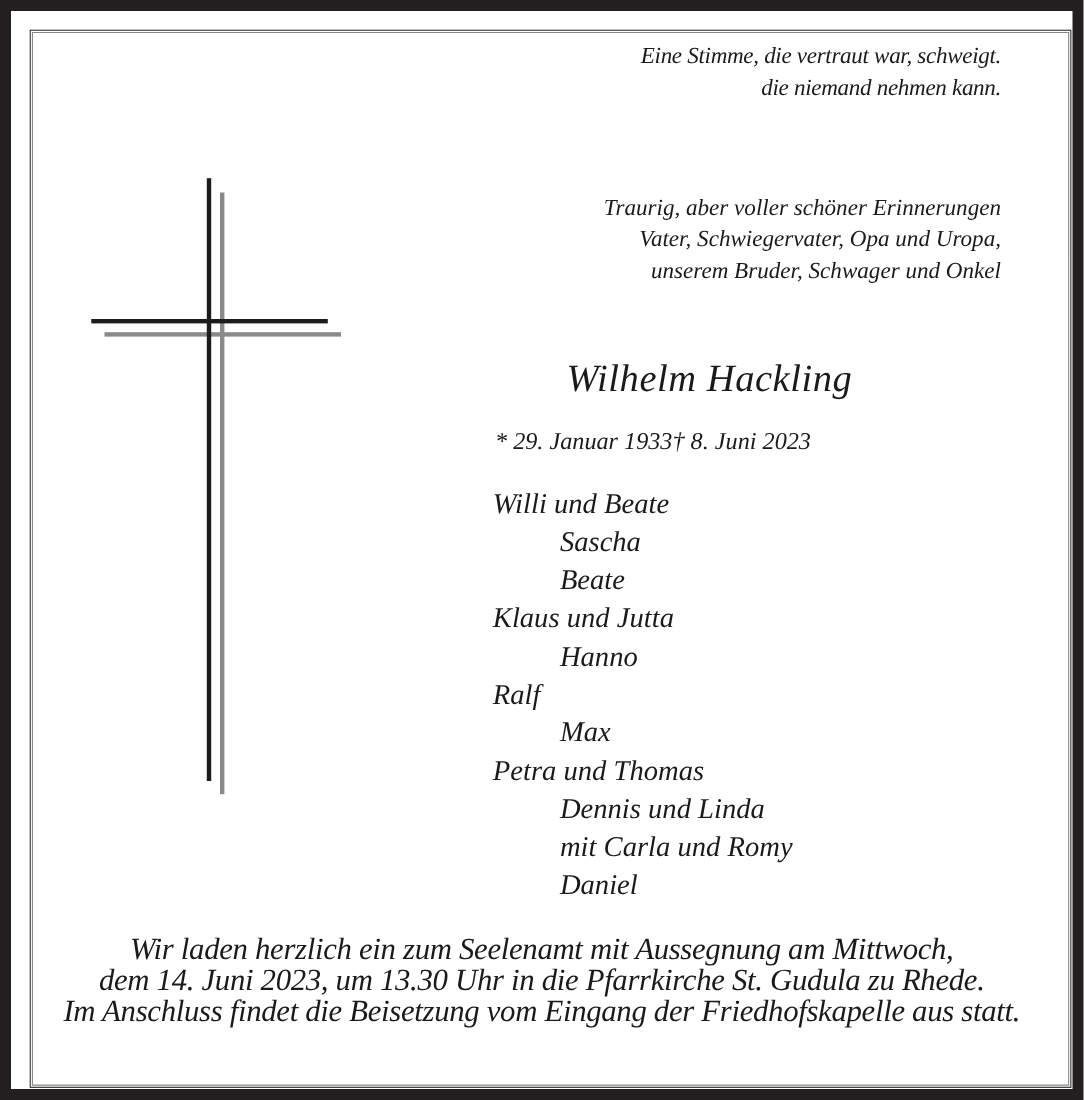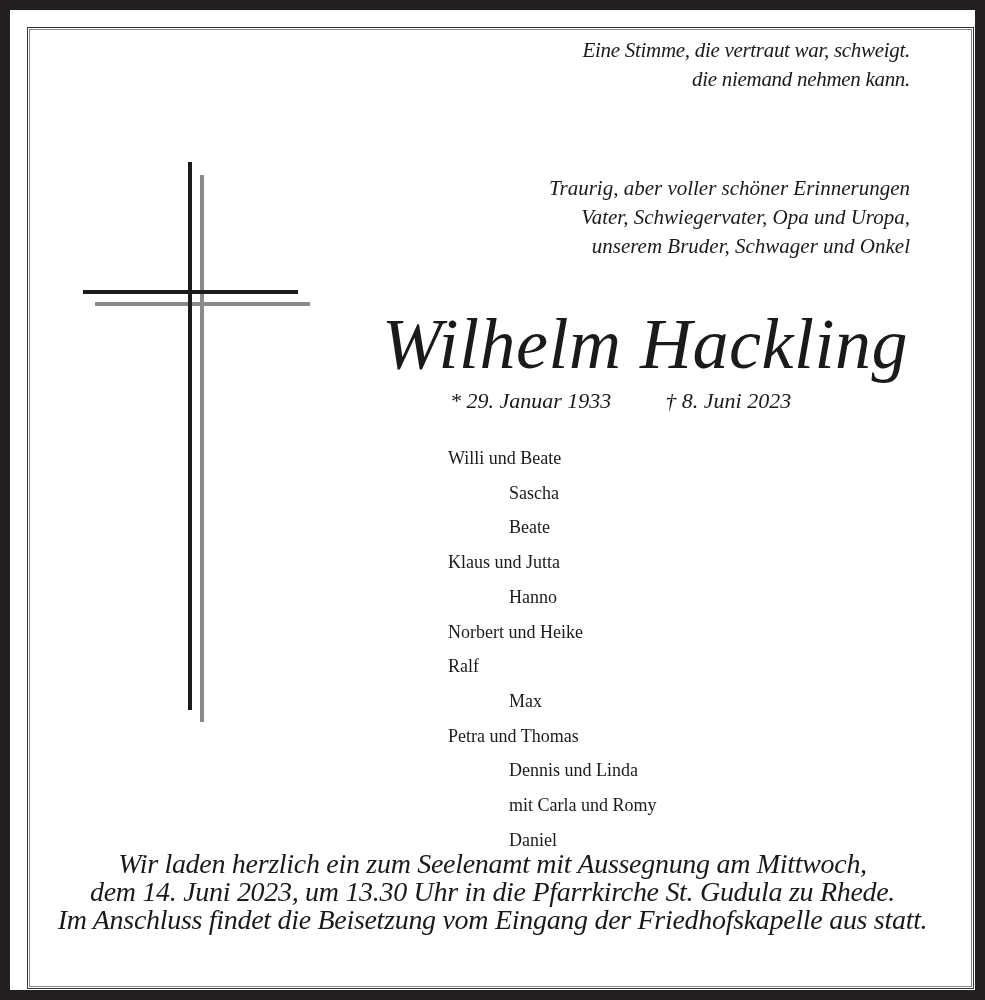--- a/index.html
+++ b/index.html
@@ -28,31 +28,31 @@
   .verse {
     position: absolute; left: 380px; width: 530px; text-align: right;
     font-style: italic; font-size: 21px; line-height: 29px;
   }
   .verse-1 { top: 36px; font-family: "Liberation Serif", serif; letter-spacing: -0.3px; }
   .verse-2 { top: 174px; }
   .verse .line { display: block; white-space: nowrap; }
 
   .name {
     position: absolute; left: 380px; width: 530px; top: 312px; text-align: center;
-    font-style: italic; font-size: 72px; line-height: 64px; letter-spacing: 0.5px;
+    font-style: italic; font-size: 35px; line-height: 64px; letter-spacing: 0.5px;
   }
   .dates {
     position: absolute; left: 450px; top: 387px; font-style: italic;
     font-size: 22px; line-height: 28px; white-space: nowrap;
   }
-  .dates .death { margin-left: 54px; }
+  .dates .death { }
 
   .family {
     position: absolute; left: 448px; top: 441px;
-    font-size: 18px; line-height: 34.7px;
+    font-style: italic; font-size: 26px; line-height: 34.7px;
   }
   .family .row { display: block; white-space: nowrap; }
   .family .indent { padding-left: 61px; }
 
   .footer {
     position: absolute; left: 20px; width: 945px; top: 850px; text-align: center;
     font-style: italic; font-size: 28px; line-height: 28px; letter-spacing: -0.3px;
   }
   .footer .line { display: block; white-space: nowrap; }
 </style>
@@ -86,21 +86,20 @@
 <div class="dates">
   <span class="birth">* 29. Januar 1933</span><span class="death">† 8. Juni 2023</span>
 </div>
 
 <div class="family">
   <span class="row">Willi und Beate</span>
   <span class="row indent">Sascha</span>
   <span class="row indent">Beate</span>
   <span class="row">Klaus und Jutta</span>
   <span class="row indent">Hanno</span>
-  <span class="row">Norbert und Heike</span>
   <span class="row">Ralf</span>
   <span class="row indent">Max</span>
   <span class="row">Petra und Thomas</span>
   <span class="row indent">Dennis und Linda</span>
   <span class="row indent">mit Carla und Romy</span>
   <span class="row indent">Daniel</span>
 </div>
 
 <div class="footer">
   <span class="line">Wir laden herzlich ein zum Seelenamt mit Aussegnung am Mittwoch,</span>

